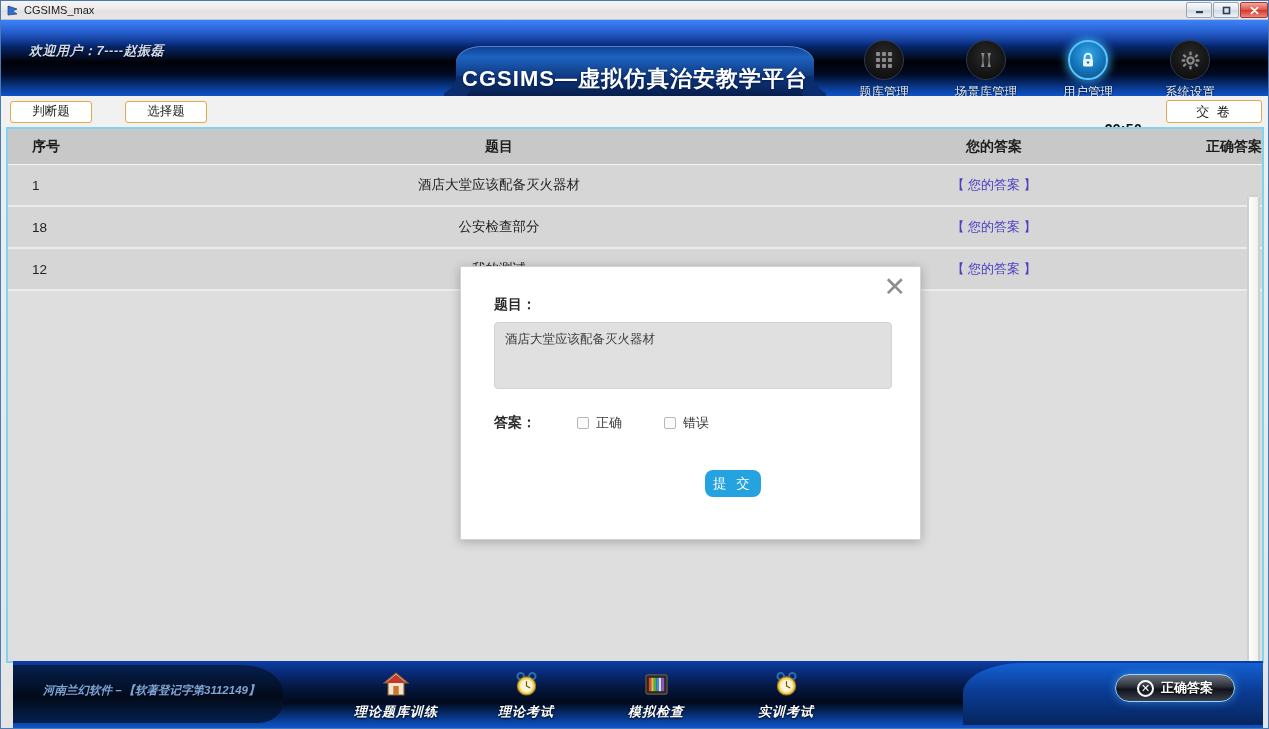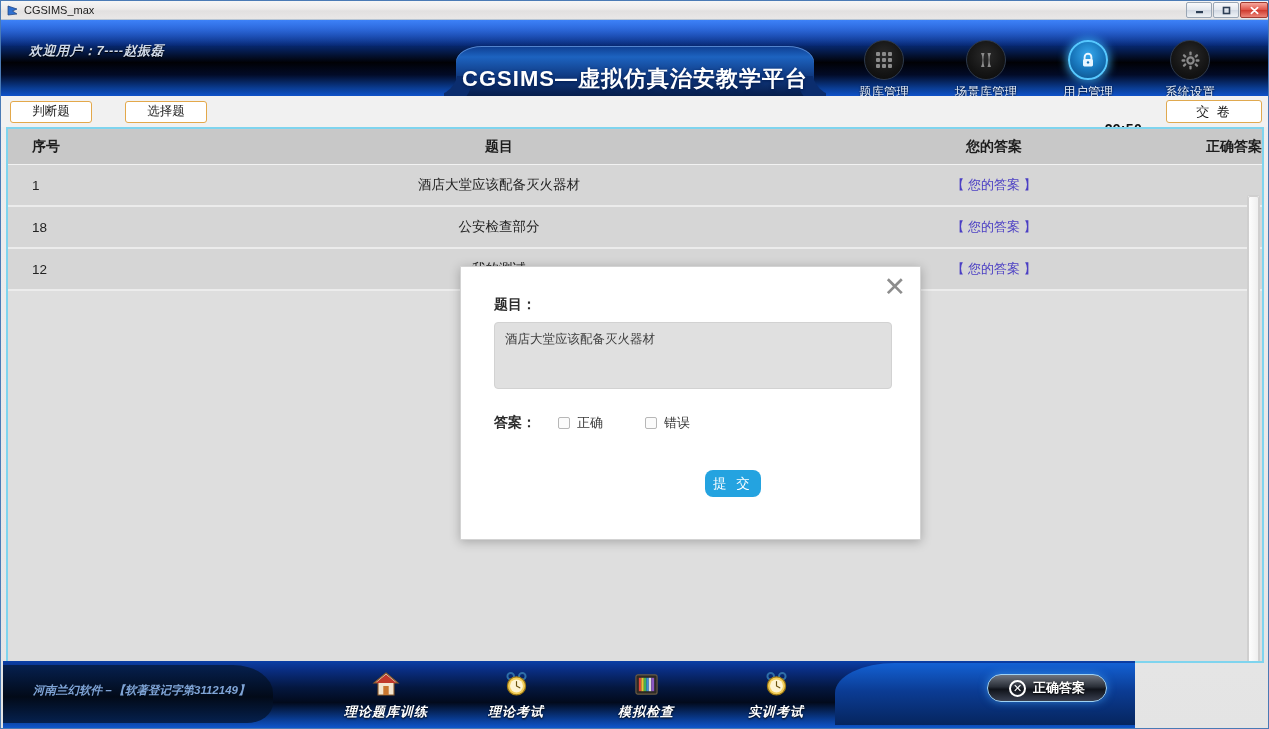--- a/index.html
+++ b/index.html
@@ -214,41 +214,41 @@
     position: absolute; left: 33px; top: 55px;
     width: 398px; height: 67px;
     background: #e0e0e0;
     border: 1px solid #d2d2d2; border-radius: 4px;
     padding: 8px 10px;
     font-size: 12.5px; color: #3d3d3d;
     font-family: "Liberation Sans", sans-serif;
     resize: none; outline: none;
   }
   .ans-row { position: absolute; left: 33px; top: 147px; display: flex; align-items: center; }
-  .ans-label { font-size: 14px; font-weight: bold; color: #2b2b2b; margin-right: 22px; }
+  .ans-label { font-size: 14px; font-weight: bold; color: #2b2b2b; margin-right: 41px; }
   .chk-wrap { display: flex; align-items: center; margin-right: 42px; cursor: pointer; }
   .chk {
     width: 12px; height: 12px; border: 1px solid #b7b7b7;
     border-radius: 2px; background: #fbfbfb; margin-right: 7px;
   }
   .chk-text { font-size: 13px; color: #3a3a3a; }
   .modal-submit {
     position: absolute; left: 202px; top: 203px;
     width: 56px; height: 27px;
     background: #24a3e0; border: none; border-radius: 8px;
     color: #fff; font-size: 13.5px; letter-spacing: 3px;
     font-family: "Liberation Sans", sans-serif;
     cursor: pointer;
     display: flex; align-items: center; justify-content: center; margin-left: 42px;
   }
 
   
   .footer {
-    position: absolute; bottom: 0; left: 2px;
-    width: 1132px; height: 67px;
+    position: absolute; bottom: 0; left: 12px;
+    width: 1250px; height: 67px;
     background: linear-gradient(180deg,#0b3fa6 0%,#0a2f86 12%,#04173f 40%,#020a1c 62%,#093a8e 86%,#0f56cb 100%);
     overflow: hidden;
   }
   .footer-leftplate {
     position: absolute; left: 0; top: 4px;
     width: 270px; height: 58px;
     background: linear-gradient(180deg,#06204f 0%,#020a18 55%,#05214f 100%);
     border-top-right-radius: 40px 28px;
     border-bottom-right-radius: 26px 20px;
   }

